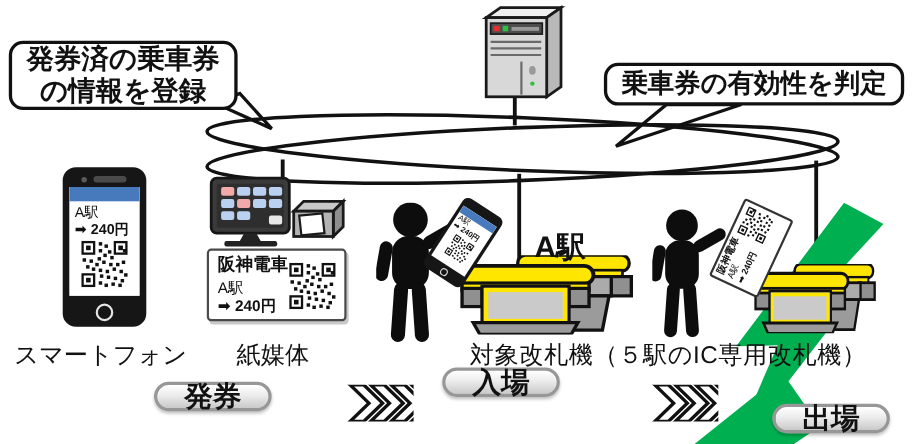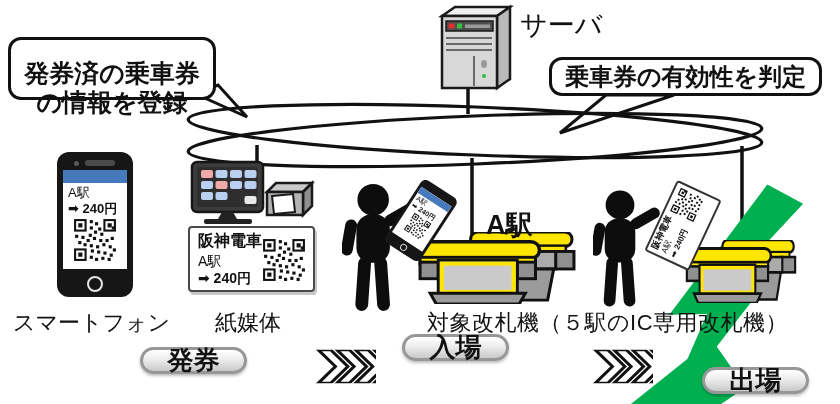--- a/index.html
+++ b/index.html
@@ -9,21 +9,21 @@
     font-family:"Liberation Sans","DejaVu Sans",sans-serif;color:#111;
   }
   .stage svg.scene{position:absolute;left:0;top:0;z-index:1;}
   .abs{position:absolute;z-index:2;}
 
   
   .bubble{
     background:#fff;border:3.2px solid #111;border-radius:13px;
     font-weight:600;color:#111;text-align:center;z-index:3;
   }
-  .bubble.left{left:8px;top:37px;width:208px;height:63px;font-size:25px;line-height:29px;padding-top:19px;}
+  .bubble.left{left:8px;top:37px;width:208px;height:63px;font-size:25px;line-height:29px;padding-top:0;}
   .bubble.right{left:549px;top:57px;width:273px;height:39px;font-size:24px;line-height:33px;}
 
   .server-label{left:520px;top:7px;font-size:27px;font-weight:500;}
 
   
   .phone{left:57px;top:152px;width:76px;height:145px;background:#161616;border-radius:12px;z-index:2;}
   .phone-cam{position:absolute;left:17px;top:9px;width:5px;height:5px;border-radius:50%;background:#5a5a5a;}
   .phone-spk{position:absolute;left:28px;top:8px;width:30px;height:6px;border-radius:3px;background:#4a4a4a;}
   .phone-screen{position:absolute;left:6px;top:18px;width:64px;height:99px;background:#fff;overflow:hidden;}
   .p-bar{height:13px;background:#4779BD;}
@@ -240,21 +240,20 @@
   </svg>
 
   <div class="abs bubble left">
     <div>発券済の乗車券</div>
     <div>の情報を登録</div>
   </div>
   <div class="abs bubble right">
     <span>乗車券の有効性を判定</span>
   </div>
 
-  <div class="abs server-label">サーバ</div>
 
   <div class="abs phone">
     <div class="phone-cam"></div>
     <div class="phone-spk"></div>
     <div class="phone-screen">
       <div class="p-bar"></div>
       <div class="p-station">A駅</div>
       <div class="p-fare">➡ 240円</div>
       <svg class="p-qr" width="44" height="44">
           <use href="#qr"></use>

